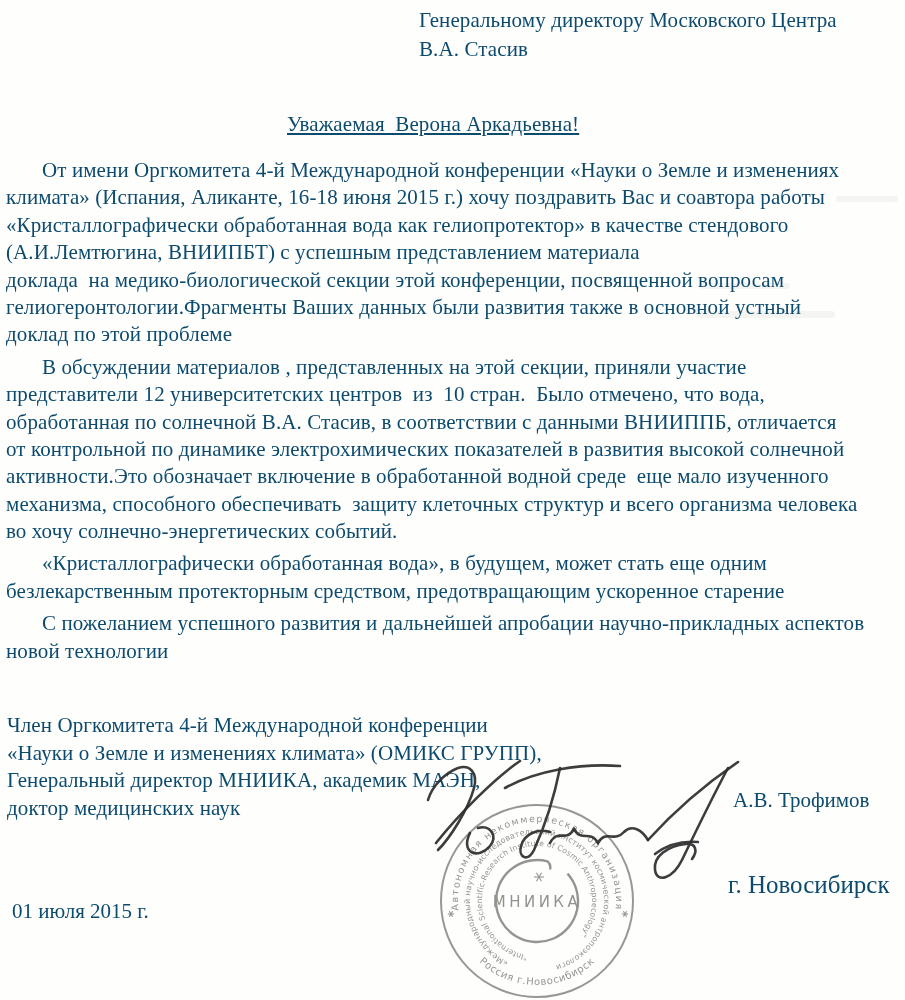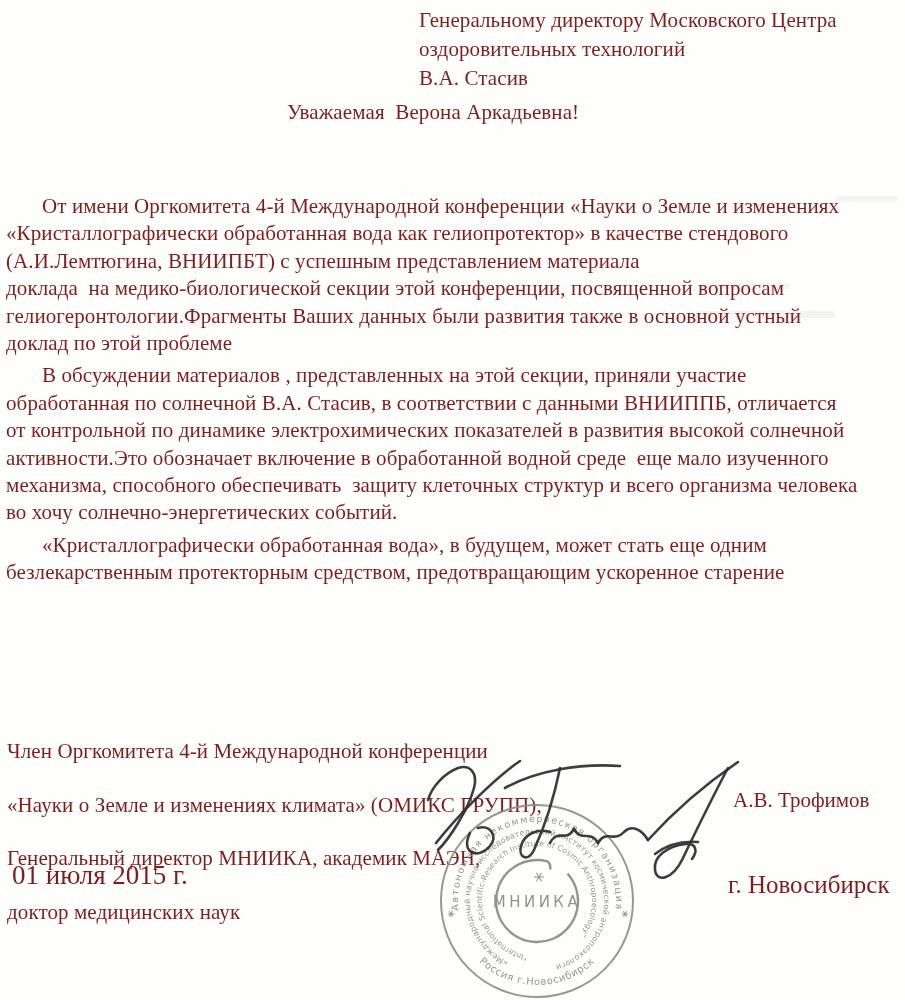--- a/index.html
+++ b/index.html
@@ -2,42 +2,42 @@
 <html><head>
 <meta charset="utf-8">
 <style>
   html,body { margin:0; padding:0; }
   .page {
     position: relative;
     width: 905px;
     height: 1000px;
     background: #fefefd;
     font-family: "Liberation Serif", serif;
-    color: #7f1d1d;
+    color: #0c4a6e;
     overflow: hidden;
   }
   .abs { position: absolute; }
   .line {
     white-space: pre;
     font-size: 21px;
     line-height: 27.4px;
     height: 27.4px;
     letter-spacing: 0.1px;
   }
   .recipient { left: 419px; top: 6px; }
   .recipient .line { line-height: 29px; height: 29px; }
-  .salutation { left: 287px; top: 99px; }
-  .body-text { left: 6px; top: 157px; width: 896px; z-index: 1; margin-top: 36px; }
+  .salutation { left: 287px; top: 111px; text-decoration: underline; }
+  .body-text { left: 6px; top: 157px; width: 896px; z-index: 1; }
   .para { margin: 0 0 5px 0; }
   .para:last-child { margin-bottom: 0; }
   .para .line:first-child { padding-left: 36px; }
   .sig-block { left: 7px; top: 712px; }
-  .sig-block .line { line-height: 27.5px; height: 27.5px; margin-top: 26px; }
+  .sig-block .line { line-height: 27.5px; height: 27.5px; }
   .signatory { left: 733px; top: 788px; font-size: 21px; white-space: pre; }
-  .date { left: 12px; top: 860px; font-size: 27px; white-space: pre; }
+  .date { left: 12px; top: 899px; font-size: 21px; white-space: pre; }
   .city { left: 728px; top: 871px; font-size: 25px; white-space: pre; }
   .stamp-svg { left: 437px; top: 801px; width: 200px; height: 200px; z-index: 2; opacity: 0.92; }
   .sign-svg { left: 420px; top: 753px; width: 330px; height: 160px; z-index: 3; }
   .stamp-line { fill: none; stroke: #908f89; stroke-width: 2; }
   .stamp-inner { fill: none; stroke: #8d8c86; stroke-width: 2.4; }
   .st { fill: #8d8c86; font-family: "DejaVu Sans", sans-serif; }
   .ringA  { font-size: 9.5px; letter-spacing: 1.4px; }
   .ringAb { font-size: 10px;  letter-spacing: 0.6px; }
   .ringB  { font-size: 8px;   letter-spacing: 0.1px; }
   .ringC  { font-size: 7.8px; letter-spacing: 0.1px; }
@@ -46,46 +46,51 @@
   .sig-path { fill: none; stroke: #2d2d2d; stroke-width: 2.6; stroke-linecap: round; opacity: 0.92; }
   .smudge { background: rgba(120,120,120,0.07); border-radius: 3px; }
 </style>
 </head>
 <body>
 
 <div class="page">
 
   <div class="abs recipient">
     <div class="line">Генеральному директору Московского Центра</div>
-    <div class="line">оздоровительных технологий</div>
     <div class="line">В.А. Стасив</div>
   </div>
 
   <div class="abs salutation line">Уважаемая  Верона Аркадьевна!</div>
 
   <div class="abs body-text">
     <div class="para">
       <div class="line">От имени Оргкомитета 4-й Международной конференции «Науки о Земле и изменениях</div>
+      <div class="line">климата» (Испания, Аликанте, 16-18 июня 2015 г.) хочу поздравить Вас и соавтора работы</div>
       <div class="line">«Кристаллографически обработанная вода как гелиопротектор» в качестве стендового</div>
       <div class="line">(А.И.Лемтюгина, ВНИИПБТ) с успешным представлением материала</div>
       <div class="line">доклада  на медико-биологической секции этой конференции, посвященной вопросам</div>
       <div class="line">гелиогеронтологии.Фрагменты Ваших данных были развития также в основной устный</div>
       <div class="line">доклад по этой проблеме</div>
     </div>
     <div class="para">
       <div class="line">В обсуждении материалов , представленных на этой секции, приняли участие</div>
+      <div class="line">представители 12 университетских центров  из  10 стран.  Было отмечено, что вода,</div>
       <div class="line">обработанная по солнечной В.А. Стасив, в соответствии с данными ВНИИППБ, отличается</div>
       <div class="line">от контрольной по динамике электрохимических показателей в развития высокой солнечной</div>
       <div class="line">активности.Это обозначает включение в обработанной водной среде  еще мало изученного</div>
       <div class="line">механизма, способного обеспечивать  защиту клеточных структур и всего организма человека</div>
       <div class="line">во хочу солнечно-энергетических событий.</div>
     </div>
     <div class="para">
       <div class="line">«Кристаллографически обработанная вода», в будущем, может стать еще одним</div>
       <div class="line">безлекарственным протекторным средством, предотвращающим ускоренное старение</div>
+    </div>
+    <div class="para">
+      <div class="line">С пожеланием успешного развития и дальнейшей апробации научно-прикладных аспектов</div>
+      <div class="line">новой технологии</div>
     </div>
   </div>
 
   <div class="abs sig-block">
     <div class="line">Член Оргкомитета 4-й Международной конференции</div>
     <div class="line">«Науки о Земле и изменениях климата» (ОМИКС ГРУПП),</div>
     <div class="line">Генеральный директор МНИИКА, академик МАЭН,</div>
     <div class="line">доктор медицинских наук</div>
   </div>
 

